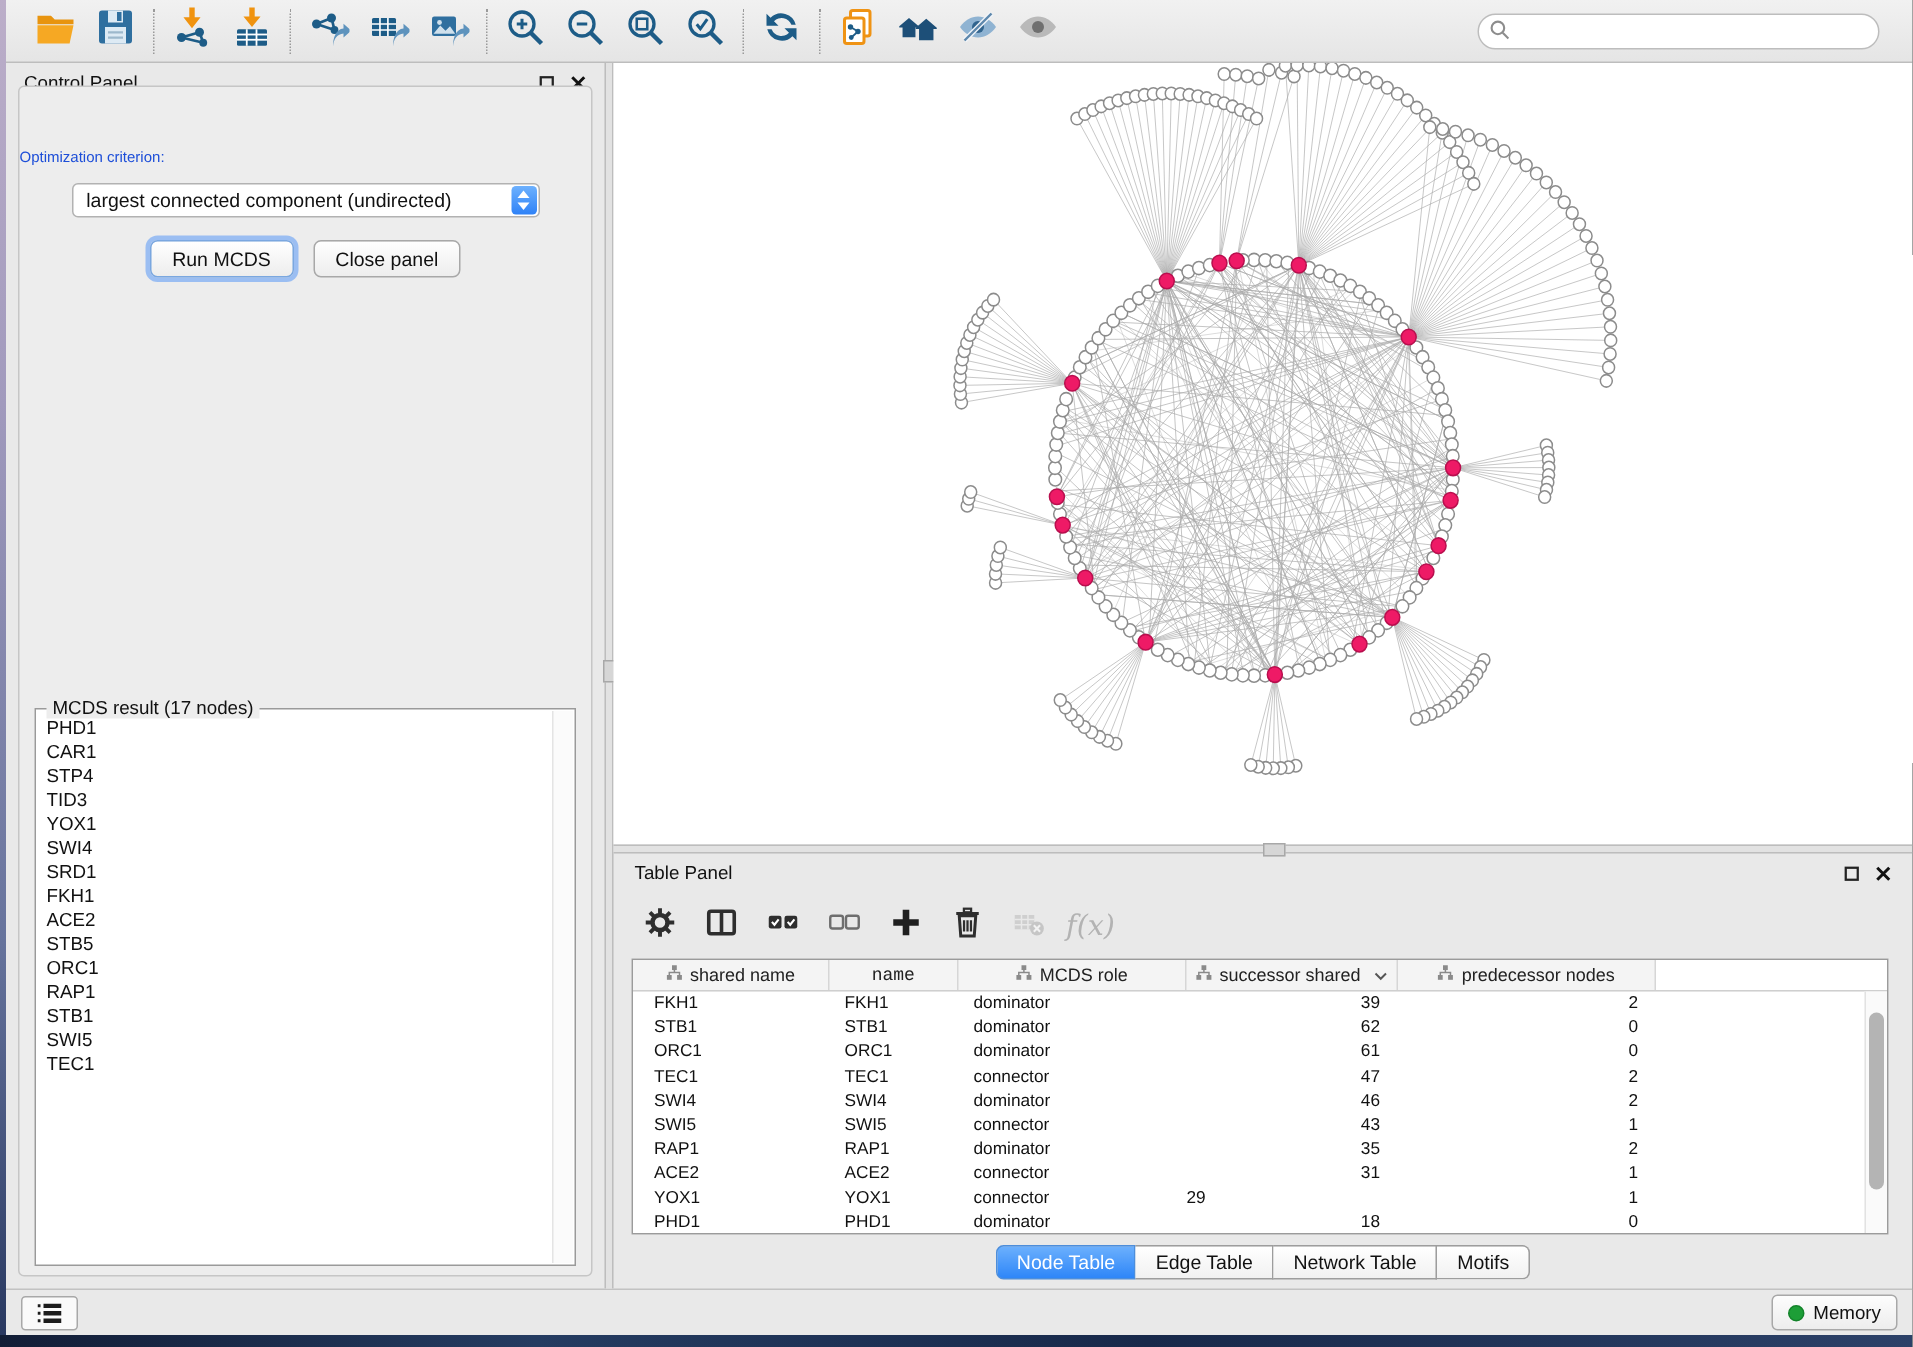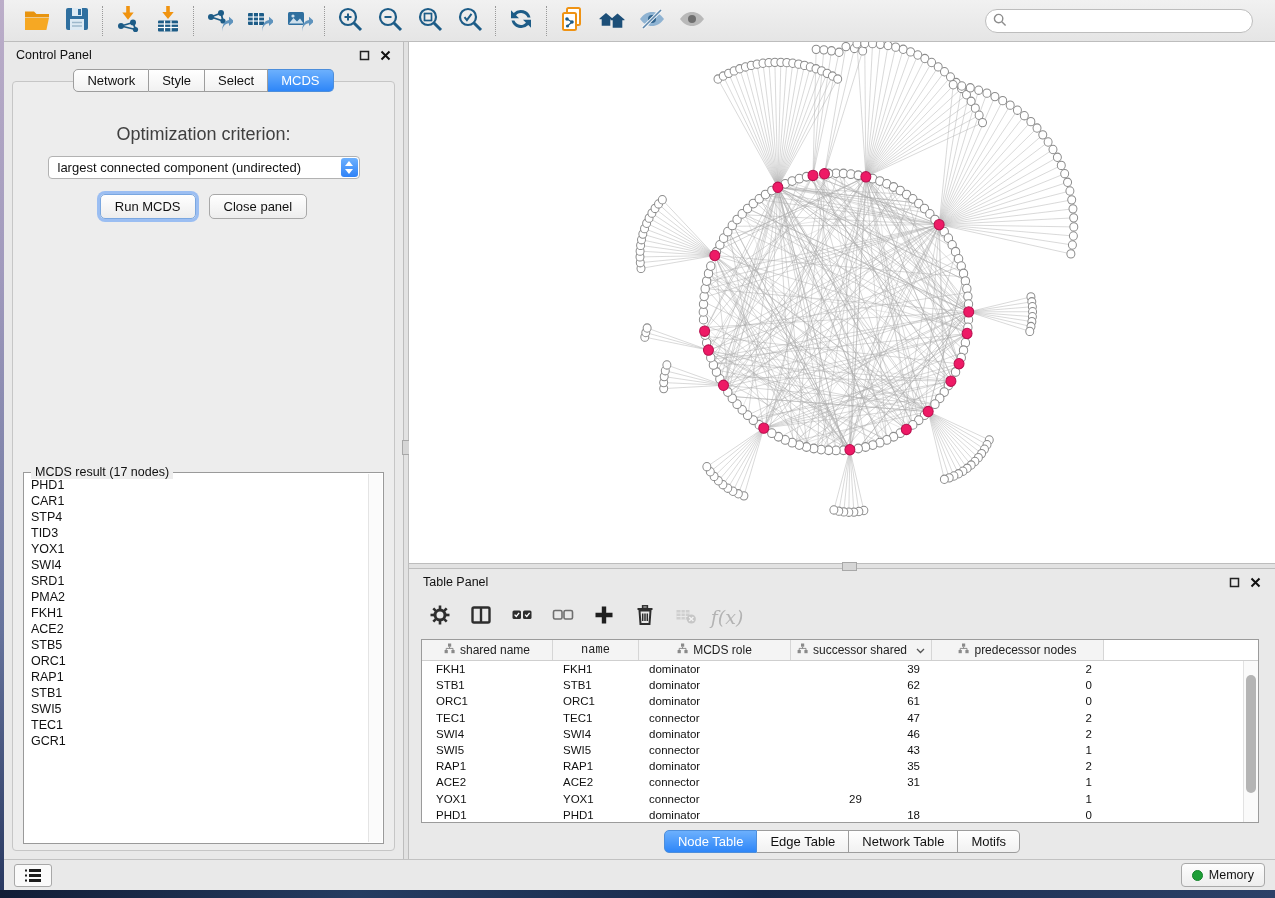--- a/index.html
+++ b/index.html
@@ -35,21 +35,21 @@
   .win-btns{margin-left:auto;display:flex;gap:9px;align-items:center;}
   .win-btn{display:flex;align-items:center;justify-content:center;width:12px;height:12px;}
   .cp-tabs{display:flex;justify-content:center;position:relative;z-index:2;margin-top:1px;}
   .seg-tab{height:21px;padding:0 13px;display:flex;align-items:center;font-size:13px;color:#111;
     background:linear-gradient(#ffffff,#f1f1f1);border:1px solid #9d9d9d;border-left:none;}
   .seg-tab:first-child{border-left:1px solid #9d9d9d;border-radius:5px 0 0 5px;}
   .seg-tab:last-child{border-radius:0 5px 5px 0;}
   .seg-tab.active{background:linear-gradient(#6cb0fd,#2e86f8);color:#fff;border-color:#4d8edb;}
   .cp-body{flex:1;margin:-11px 8px 8px;border:1px solid #c6c6c6;border-radius:4px;background:#ededed;
     display:flex;flex-direction:column;padding-top:26px;min-height:0;}
-  .opt-label{text-align:center;font-size:18px;color:#404040;margin:16px 0 11px;}
+  .opt-label{text-align:left;font-size:10px;color:#1d4ed8;margin:16px 0 11px;}
   .select{width:312px;height:23px;margin:0 auto;border:1px solid #b2b2b2;border-radius:4px;background:#fff;
     display:flex;align-items:center;font-size:13px;color:#111;padding-left:9px;position:relative;box-sizing:border-box;}
   .select .stepper{position:absolute;right:1px;top:1px;bottom:1px;width:17px;border-radius:3px;
     background:linear-gradient(#6db1fe,#2f82f7);display:flex;flex-direction:column;align-items:center;justify-content:center;gap:3px;}
   .tri-up{width:0;height:0;border-left:4px solid transparent;border-right:4px solid transparent;border-bottom:5px solid #fff;}
   .tri-down{width:0;height:0;border-left:4px solid transparent;border-right:4px solid transparent;border-top:5px solid #fff;}
   .btn-row{display:flex;justify-content:center;gap:13px;margin-top:15px;}
   .btn{height:23px;padding:0 14px;border:1px solid #a8a8a8;border-radius:5px;background:linear-gradient(#ffffff,#ededed);
     font-size:13px;color:#111;display:flex;align-items:center;}
   .btn.focus-ring{box-shadow:0 0 0 3px rgba(110,165,245,.65);border-color:#7aa7e0;}
@@ -297,26 +297,20 @@
                   <rect x="1.5" y="1.5" width="8" height="8" fill="none" stroke="#222" stroke-width="1.5"></rect>
                 </svg>
             </span>
             <span class="win-btn">
               <svg width="11" height="11" viewBox="0 0 11 11">
                   <path d="M1.5 1.5l8 8M9.5 1.5l-8 8" stroke="#111" stroke-width="2"></path>
                 </svg>
             </span>
           </span>
         </div>
-        <div class="cp-tabs" id="cp-tabs">
-            <div class="seg-tab">Network</div>
-            <div class="seg-tab">Style</div>
-            <div class="seg-tab">Select</div>
-            <div class="seg-tab active">MCDS</div>
-          </div>
         <div class="cp-body">
           <div class="opt-label">Optimization criterion:</div>
           <div class="select">
             <span>largest connected component (undirected)</span>
             <span class="stepper">
                 <span class="tri-up"></span>
                 <span class="tri-down"></span>
               </span>
           </div>
           <div class="btn-row">
@@ -327,30 +321,28 @@
           <div class="groupbox">
             <div class="gb-legend">MCDS result (17 nodes)</div>
             <div class="result-list" id="result-list">
                 <div>PHD1</div>
                 <div>CAR1</div>
                 <div>STP4</div>
                 <div>TID3</div>
                 <div>YOX1</div>
                 <div>SWI4</div>
                 <div>SRD1</div>
-                <div>PMA2</div>
                 <div>FKH1</div>
                 <div>ACE2</div>
                 <div>STB5</div>
                 <div>ORC1</div>
                 <div>RAP1</div>
                 <div>STB1</div>
                 <div>SWI5</div>
                 <div>TEC1</div>
-                <div>GCR1</div>
               </div>
             <div class="gb-track"></div>
           </div>
         </div>
       </div>
 
       <div class="v-divider">
           <div class="handle"></div>
         </div>
 
@@ -1187,21 +1179,21 @@
                   <div class="td" style="width: 131px; text-align: left; padding-left: 14px;">ACE2</div>
                   <div class="td" style="width: 86px; text-align: left; padding-left: 10px;">ACE2</div>
                   <div class="td" style="width: 152px; text-align: left; padding-left: 10px;">connector</div>
                   <div class="td" style="width: 141px; text-align: right; padding-right: 12px;">31</div>
                   <div class="td" style="width: 172px; text-align: right; padding-right: 12px;">1</div>
                 </div>
                 <div class="tr">
                   <div class="td" style="width: 131px; text-align: left; padding-left: 14px;">YOX1</div>
                   <div class="td" style="width: 86px; text-align: left; padding-left: 10px;">YOX1</div>
                   <div class="td" style="width: 152px; text-align: left; padding-left: 10px;">connector</div>
-                  <div class="td" style="width: 141px; text-align: center; padding-right: 12px;">29</div>
+                  <div class="td" style="width: 141px; text-align: left; padding-right: 12px;">29</div>
                   <div class="td" style="width: 172px; text-align: right; padding-right: 12px;">1</div>
                 </div>
                 <div class="tr">
                   <div class="td" style="width: 131px; text-align: left; padding-left: 14px;">PHD1</div>
                   <div class="td" style="width: 86px; text-align: left; padding-left: 10px;">PHD1</div>
                   <div class="td" style="width: 152px; text-align: left; padding-left: 10px;">dominator</div>
                   <div class="td" style="width: 141px; text-align: right; padding-right: 12px;">18</div>
                   <div class="td" style="width: 172px; text-align: right; padding-right: 12px;">0</div>
                 </div>
                 <div class="vscroll">

